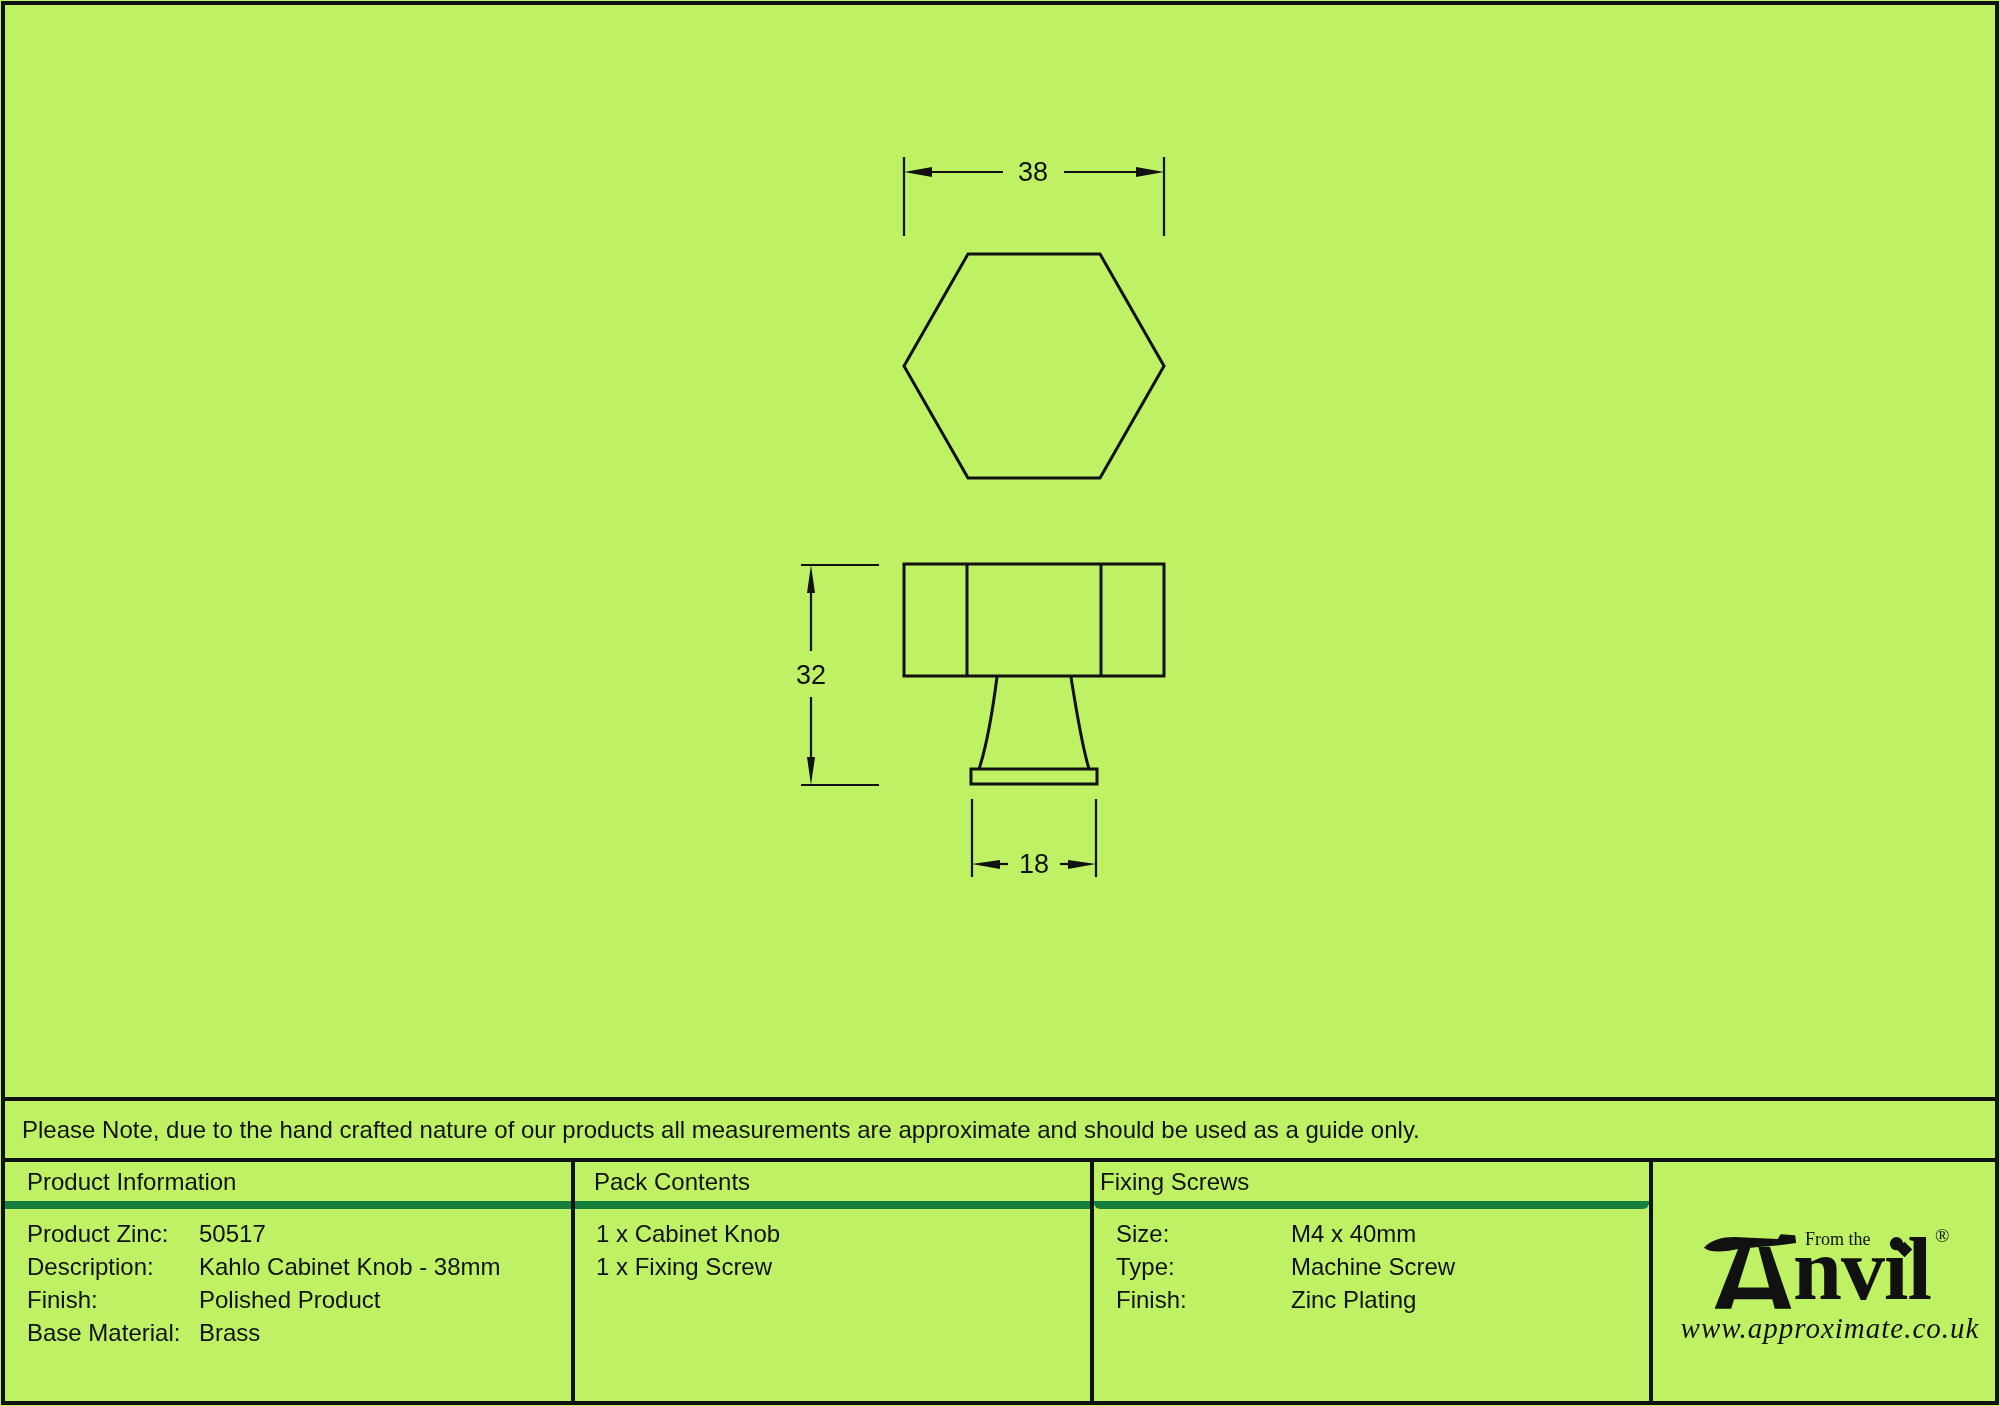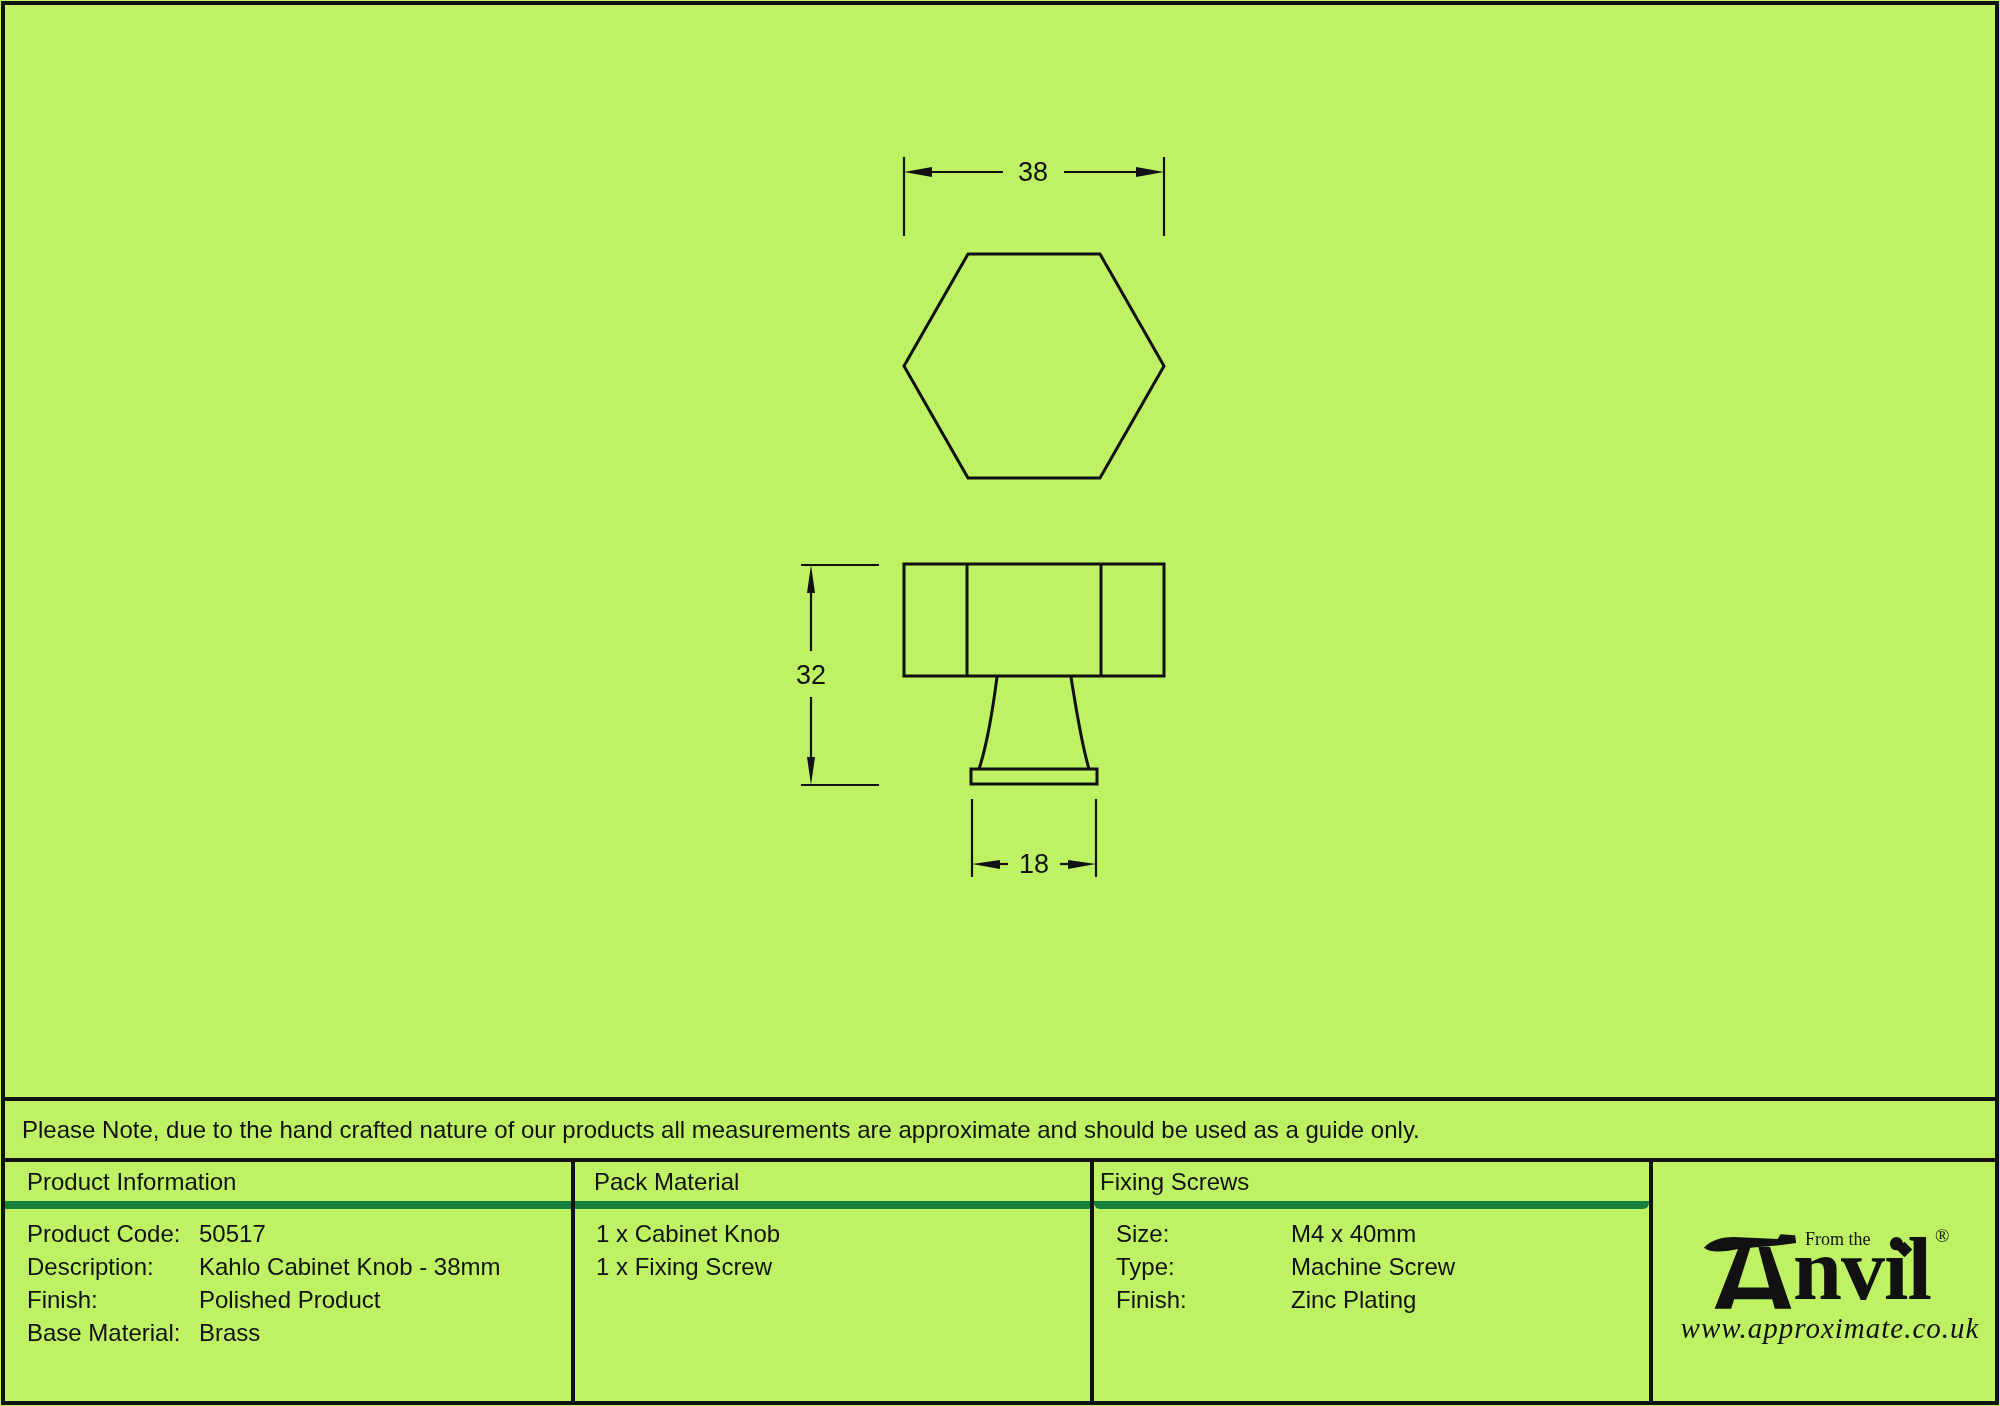--- a/index.html
+++ b/index.html
@@ -101,41 +101,41 @@
   </div>
 
   <div class="info-table">
 
     <div class="col col-product">
       <div class="cell-header">
         <span>Product Information</span>
       </div>
       <div class="cell-body">
         <div class="kv-row">
-          <span class="kv-label">Product Code:</span>
+          <span class="kv-label">Product Zinc:</span>
           <span class="kv-value">50517</span>
         </div>
         <div class="kv-row">
           <span class="kv-label">Description:</span>
           <span class="kv-value">Kahlo Cabinet Knob - 38mm</span>
         </div>
         <div class="kv-row">
           <span class="kv-label">Finish:</span>
           <span class="kv-value">Polished Product</span>
         </div>
         <div class="kv-row">
           <span class="kv-label">Base Material:</span>
           <span class="kv-value">Brass</span>
         </div>
       </div>
     </div>
 
     <div class="col col-pack">
       <div class="cell-header">
-        <span>Pack Material</span>
+        <span>Pack Contents</span>
       </div>
       <div class="cell-body">
         <div class="pack-item">1 x Cabinet Knob</div>
         <div class="pack-item">1 x Fixing Screw</div>
       </div>
     </div>
 
     <div class="col col-screws">
       <div class="cell-header">
         <span>Fixing Screws</span>

